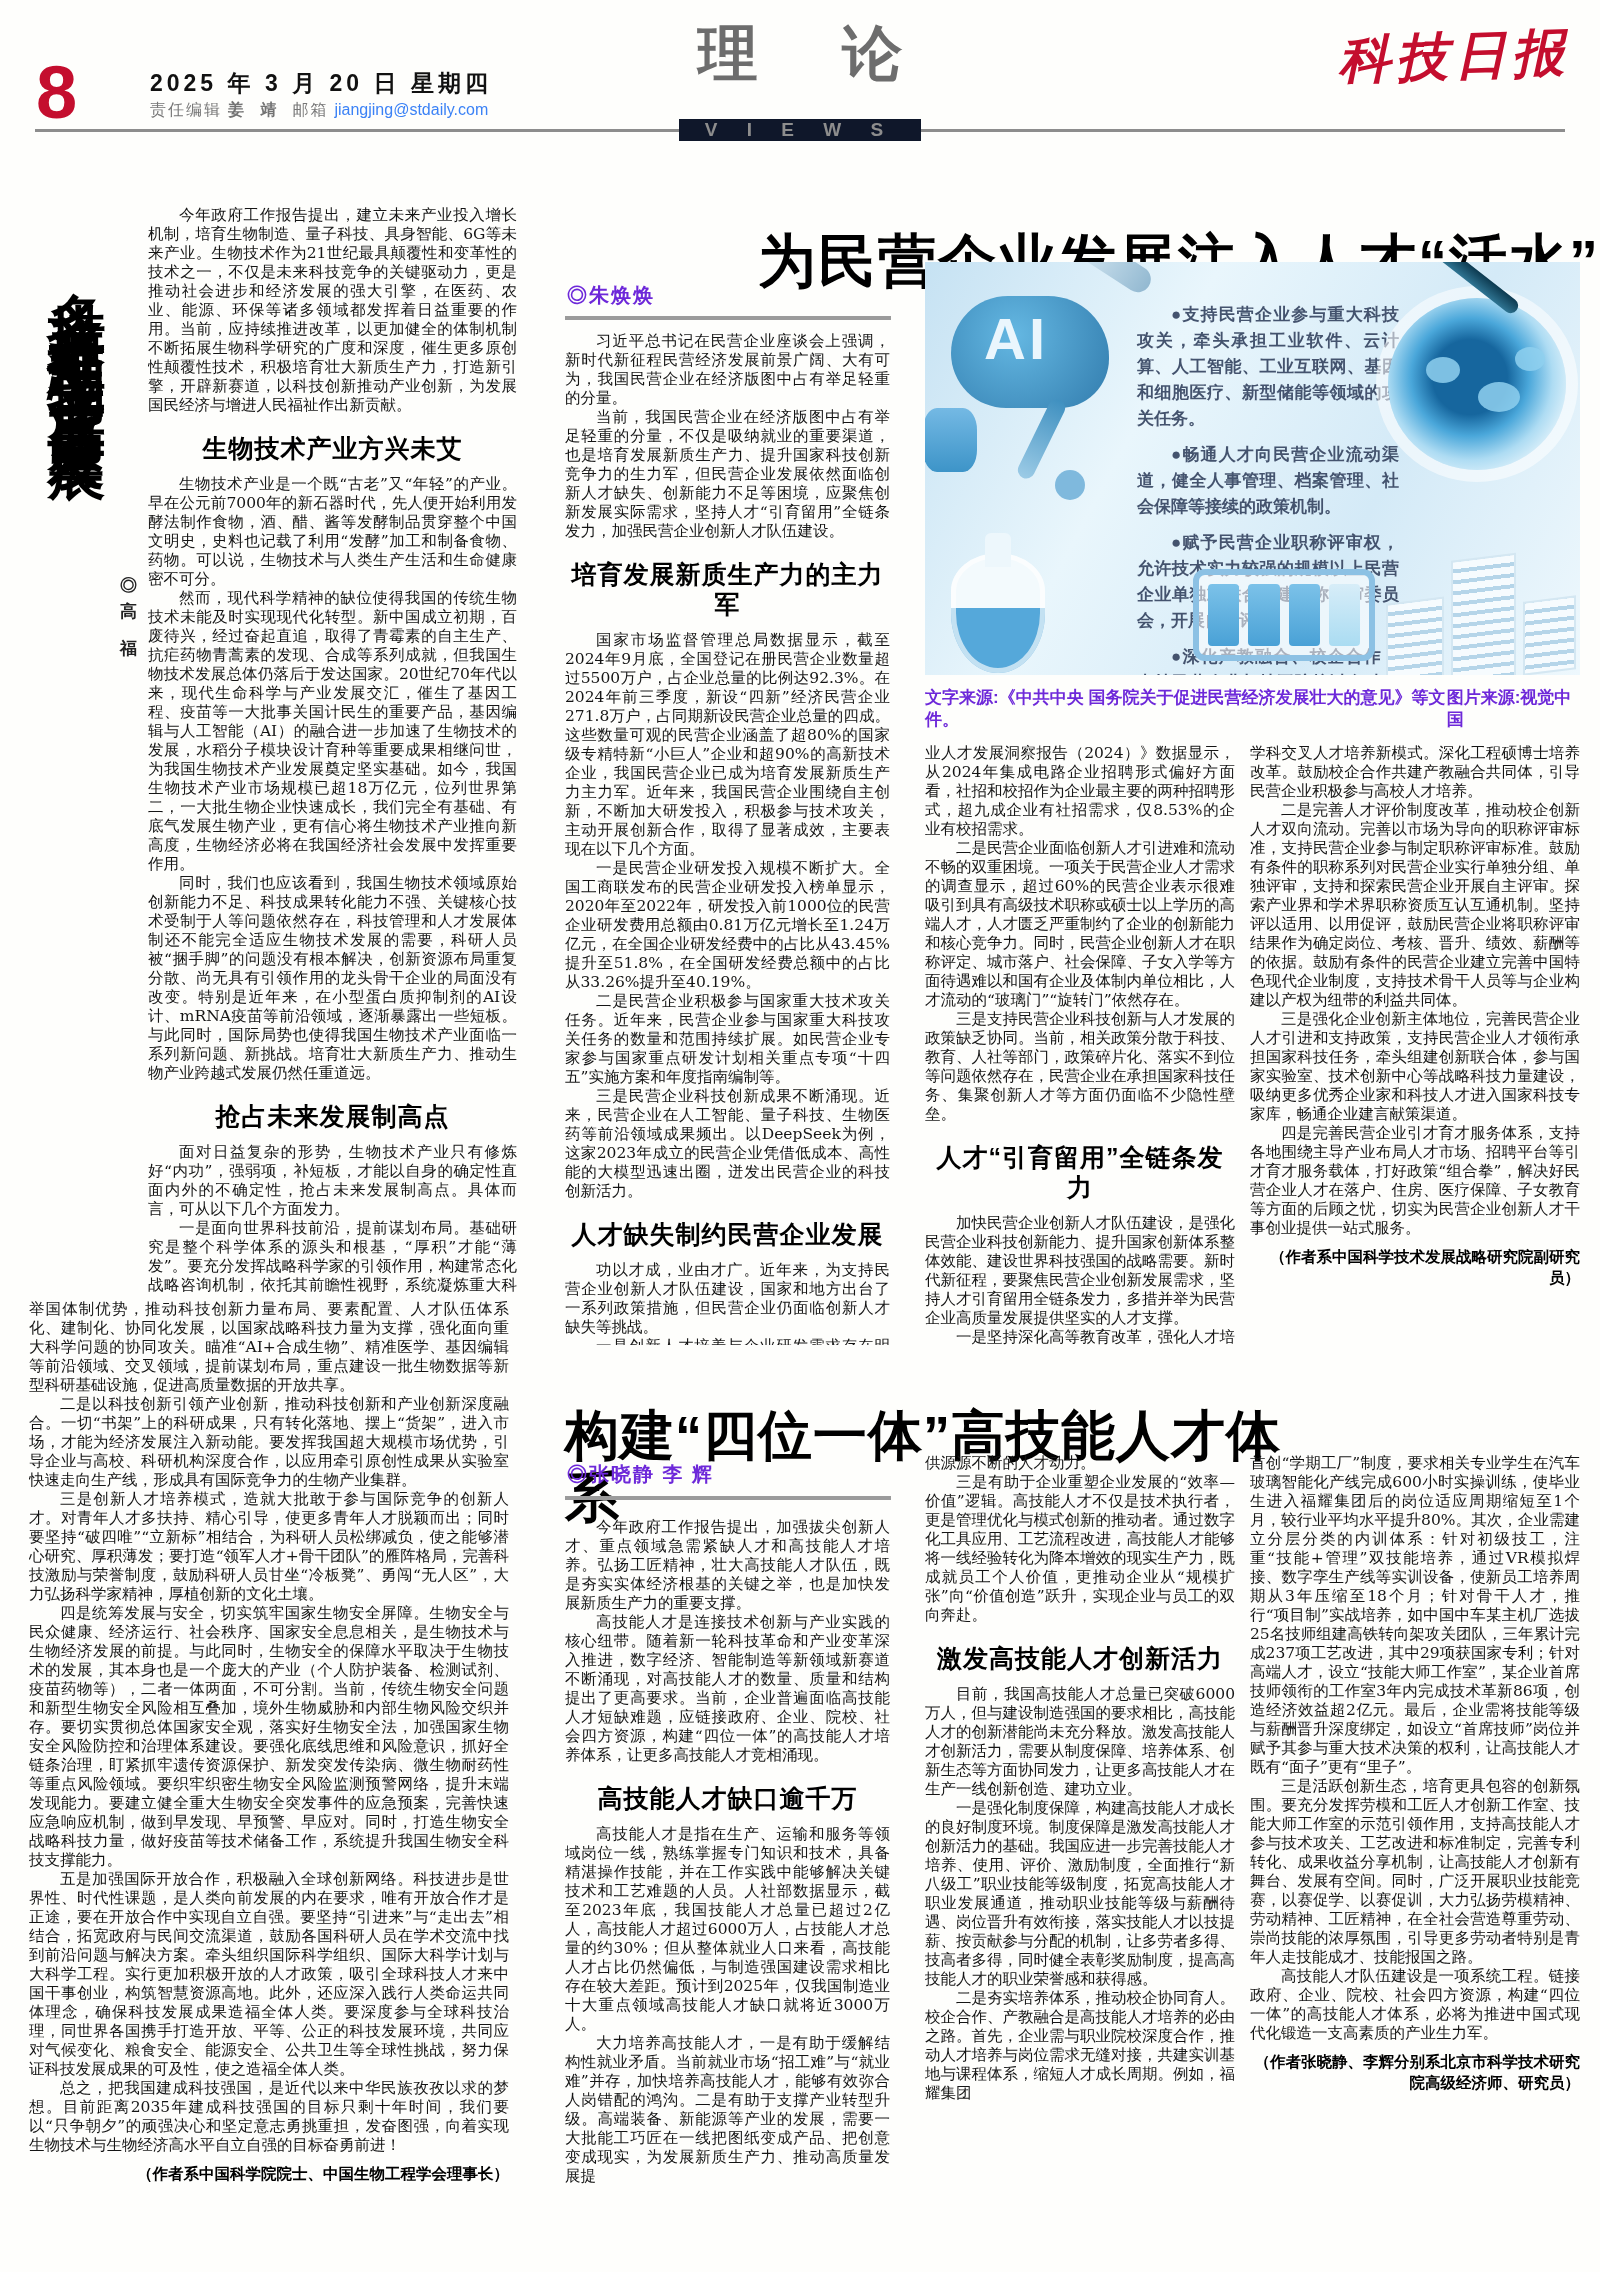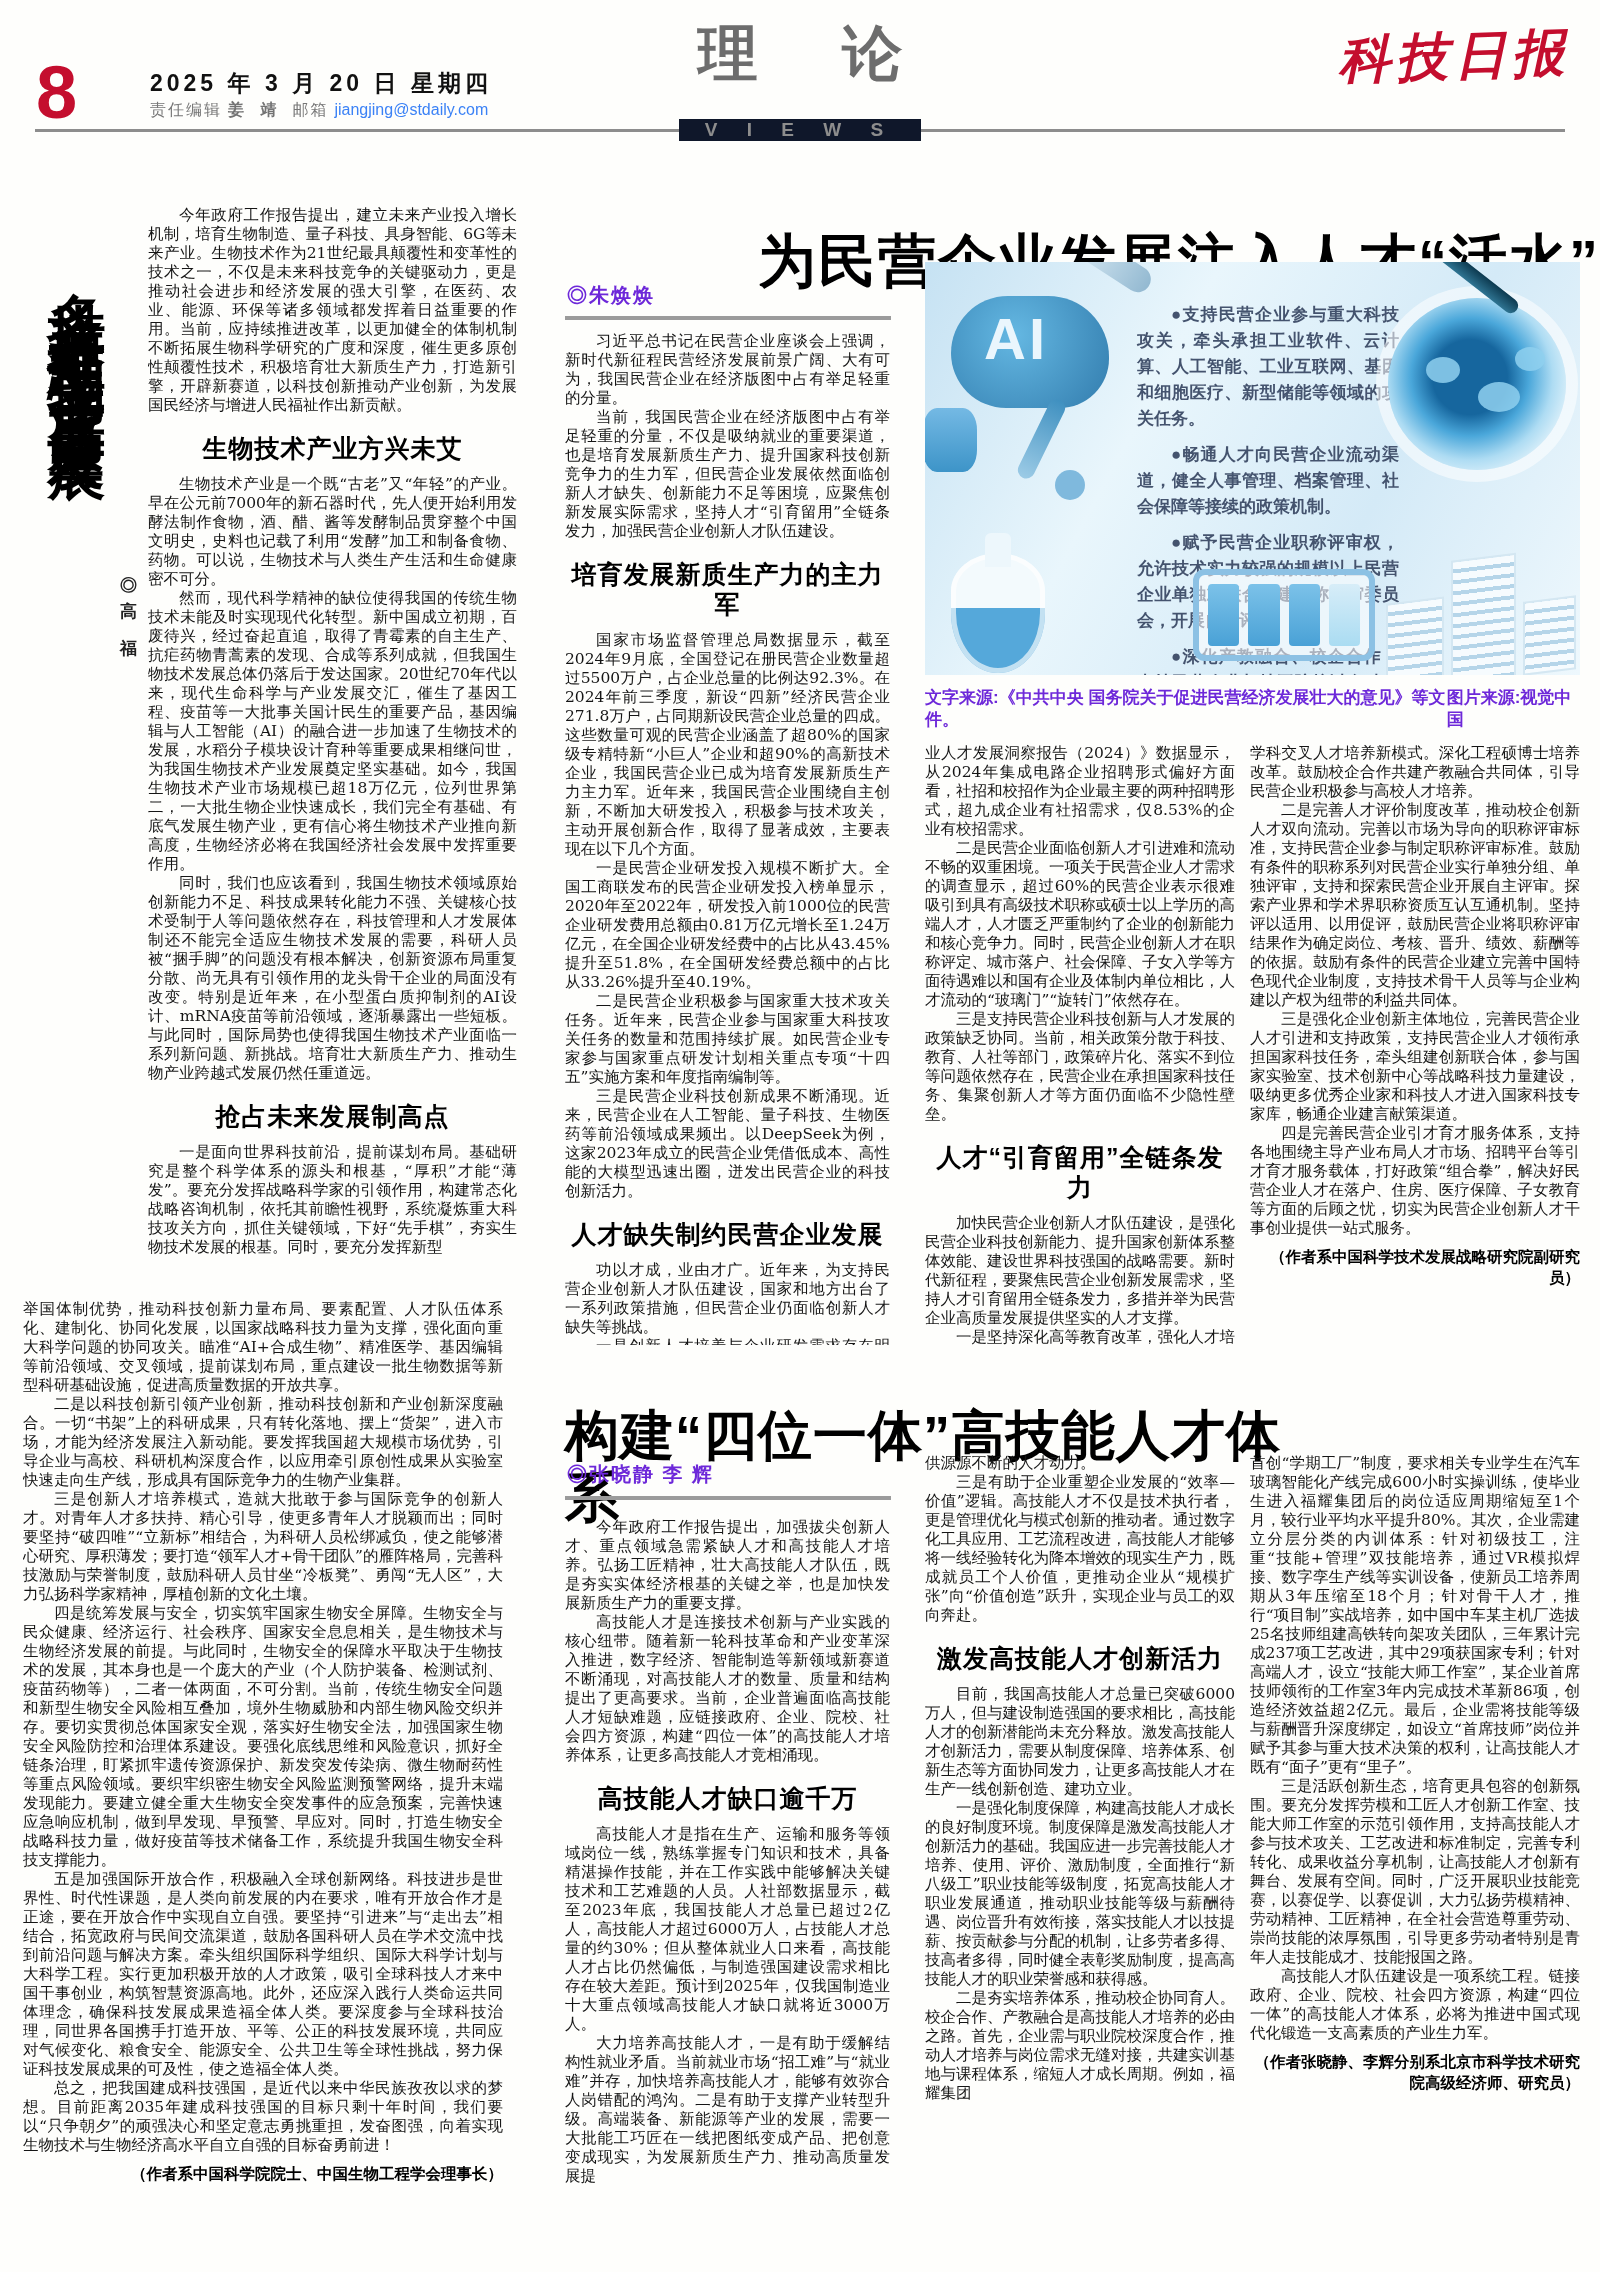--- a/index.html
+++ b/index.html
@@ -87,23 +87,24 @@
   <section>
     <div class="vtitle">多措并举推动生物产业高质量发展</div>
     <div class="vauthor">◎高 福</div>
     <div class="col" style="left:148px;top:206px;width:369px;height:1086px;">
         <p class="para">今年政府工作报告提出，建立未来产业投入增长机制，培育生物制造、量子科技、具身智能、6G等未来产业。生物技术作为21世纪最具颠覆性和变革性的技术之一，不仅是未来科技竞争的关键驱动力，更是推动社会进步和经济发展的强大引擎，在医药、农业、能源、环保等诸多领域都发挥着日益重要的作用。当前，应持续推进改革，以更加健全的体制机制不断拓展生物科学研究的广度和深度，催生更多原创性颠覆性技术，积极培育壮大新质生产力，打造新引擎，开辟新赛道，以科技创新推动产业创新，为发展国民经济与增进人民福祉作出新贡献。</p>
         <h3 class="subhead">生物技术产业方兴未艾</h3>
         <p class="para">生物技术产业是一个既“古老”又“年轻”的产业。早在公元前7000年的新石器时代，先人便开始利用发酵法制作食物，酒、醋、酱等发酵制品贯穿整个中国文明史，史料也记载了利用“发酵”加工和制备食物、药物。可以说，生物技术与人类生产生活和生命健康密不可分。</p>
         <p class="para">然而，现代科学精神的缺位使得我国的传统生物技术未能及时实现现代化转型。新中国成立初期，百废待兴，经过奋起直追，取得了青霉素的自主生产、抗疟药物青蒿素的发现、合成等系列成就，但我国生物技术发展总体仍落后于发达国家。20世纪70年代以来，现代生命科学与产业发展交汇，催生了基因工程、疫苗等一大批事关国计民生的重要产品，基因编辑与人工智能（AI）的融合进一步加速了生物技术的发展，水稻分子模块设计育种等重要成果相继问世，为我国生物技术产业发展奠定坚实基础。如今，我国生物技术产业市场规模已超18万亿元，位列世界第二，一大批生物企业快速成长，我们完全有基础、有底气发展生物产业，更有信心将生物技术产业推向新高度，生物经济必将在我国经济社会发展中发挥重要作用。</p>
         <p class="para">同时，我们也应该看到，我国生物技术领域原始创新能力不足、科技成果转化能力不强、关键核心技术受制于人等问题依然存在，科技管理和人才发展体制还不能完全适应生物技术发展的需要，科研人员被“捆手脚”的问题没有根本解决，创新资源布局重复分散、尚无具有引领作用的龙头骨干企业的局面没有改变。特别是近年来，在小型蛋白质抑制剂的AI设计、mRNA疫苗等前沿领域，逐渐暴露出一些短板。与此同时，国际局势也使得我国生物技术产业面临一系列新问题、新挑战。培育壮大新质生产力、推动生物产业跨越式发展仍然任重道远。</p>
         <h3 class="subhead">抢占未来发展制高点</h3>
+        <p class="para">面对日益复杂的形势，生物技术产业只有修炼好“内功”，强弱项，补短板，才能以自身的确定性直面内外的不确定性，抢占未来发展制高点。具体而言，可从以下几个方面发力。</p>
         <p class="para">一是面向世界科技前沿，提前谋划布局。基础研究是整个科学体系的源头和根基，“厚积”才能“薄发”。要充分发挥战略科学家的引领作用，构建常态化战略咨询机制，依托其前瞻性视野，系统凝炼重大科技攻关方向，抓住关键领域，下好“先手棋”，夯实生物技术发展的根基。同时，要充分发挥新型</p>
       </div>
-    <div class="col" style="left:23px;top:1300px;width:480px;height:940px;">
+    <div class="col" style="left:29px;top:1300px;width:480px;height:940px;">
         <p class="para cont">举国体制优势，推动科技创新力量布局、要素配置、人才队伍体系化、建制化、协同化发展，以国家战略科技力量为支撑，强化面向重大科学问题的协同攻关。瞄准“AI+合成生物”、精准医学、基因编辑等前沿领域、交叉领域，提前谋划布局，重点建设一批生物数据等新型科研基础设施，促进高质量数据的开放共享。</p>
         <p class="para">二是以科技创新引领产业创新，推动科技创新和产业创新深度融合。一切“书架”上的科研成果，只有转化落地、摆上“货架”，进入市场，才能为经济发展注入新动能。要发挥我国超大规模市场优势，引导企业与高校、科研机构深度合作，以应用牵引原创性成果从实验室快速走向生产线，形成具有国际竞争力的生物产业集群。</p>
         <p class="para">三是创新人才培养模式，造就大批敢于参与国际竞争的创新人才。对青年人才多扶持、精心引导，使更多青年人才脱颖而出；同时要坚持“破四唯”“立新标”相结合，为科研人员松绑减负，使之能够潜心研究、厚积薄发；要打造“领军人才+骨干团队”的雁阵格局，完善科技激励与荣誉制度，鼓励科研人员甘坐“冷板凳”、勇闯“无人区”，大力弘扬科学家精神，厚植创新的文化土壤。</p>
         <p class="para">四是统筹发展与安全，切实筑牢国家生物安全屏障。生物安全与民众健康、经济运行、社会秩序、国家安全息息相关，是生物技术与生物经济发展的前提。与此同时，生物安全的保障水平取决于生物技术的发展，其本身也是一个庞大的产业（个人防护装备、检测试剂、疫苗药物等），二者一体两面，不可分割。当前，传统生物安全问题和新型生物安全风险相互叠加，境外生物威胁和内部生物风险交织并存。要切实贯彻总体国家安全观，落实好生物安全法，加强国家生物安全风险防控和治理体系建设。要强化底线思维和风险意识，抓好全链条治理，盯紧抓牢遗传资源保护、新发突发传染病、微生物耐药性等重点风险领域。要织牢织密生物安全风险监测预警网络，提升末端发现能力。要建立健全重大生物安全突发事件的应急预案，完善快速应急响应机制，做到早发现、早预警、早应对。同时，打造生物安全战略科技力量，做好疫苗等技术储备工作，系统提升我国生物安全科技支撑能力。</p>
         <p class="para">五是加强国际开放合作，积极融入全球创新网络。科技进步是世界性、时代性课题，是人类向前发展的内在要求，唯有开放合作才是正途，要在开放合作中实现自立自强。要坚持“引进来”与“走出去”相结合，拓宽政府与民间交流渠道，鼓励各国科研人员在学术交流中找到前沿问题与解决方案。牵头组织国际科学组织、国际大科学计划与大科学工程。实行更加积极开放的人才政策，吸引全球科技人才来中国干事创业，构筑智慧资源高地。此外，还应深入践行人类命运共同体理念，确保科技发展成果造福全体人类。要深度参与全球科技治理，同世界各国携手打造开放、平等、公正的科技发展环境，共同应对气候变化、粮食安全、能源安全、公共卫生等全球性挑战，努力保证科技发展成果的可及性，使之造福全体人类。</p>
         <p class="para">总之，把我国建成科技强国，是近代以来中华民族孜孜以求的梦想。目前距离2035年建成科技强国的目标只剩十年时间，我们要以“只争朝夕”的顽强决心和坚定意志勇挑重担，发奋图强，向着实现生物技术与生物经济高水平自立自强的目标奋勇前进！</p>
         <p class="author-note">（作者系中国科学院院士、中国生物工程学会理事长）</p>
       </div>
   </section>
 

